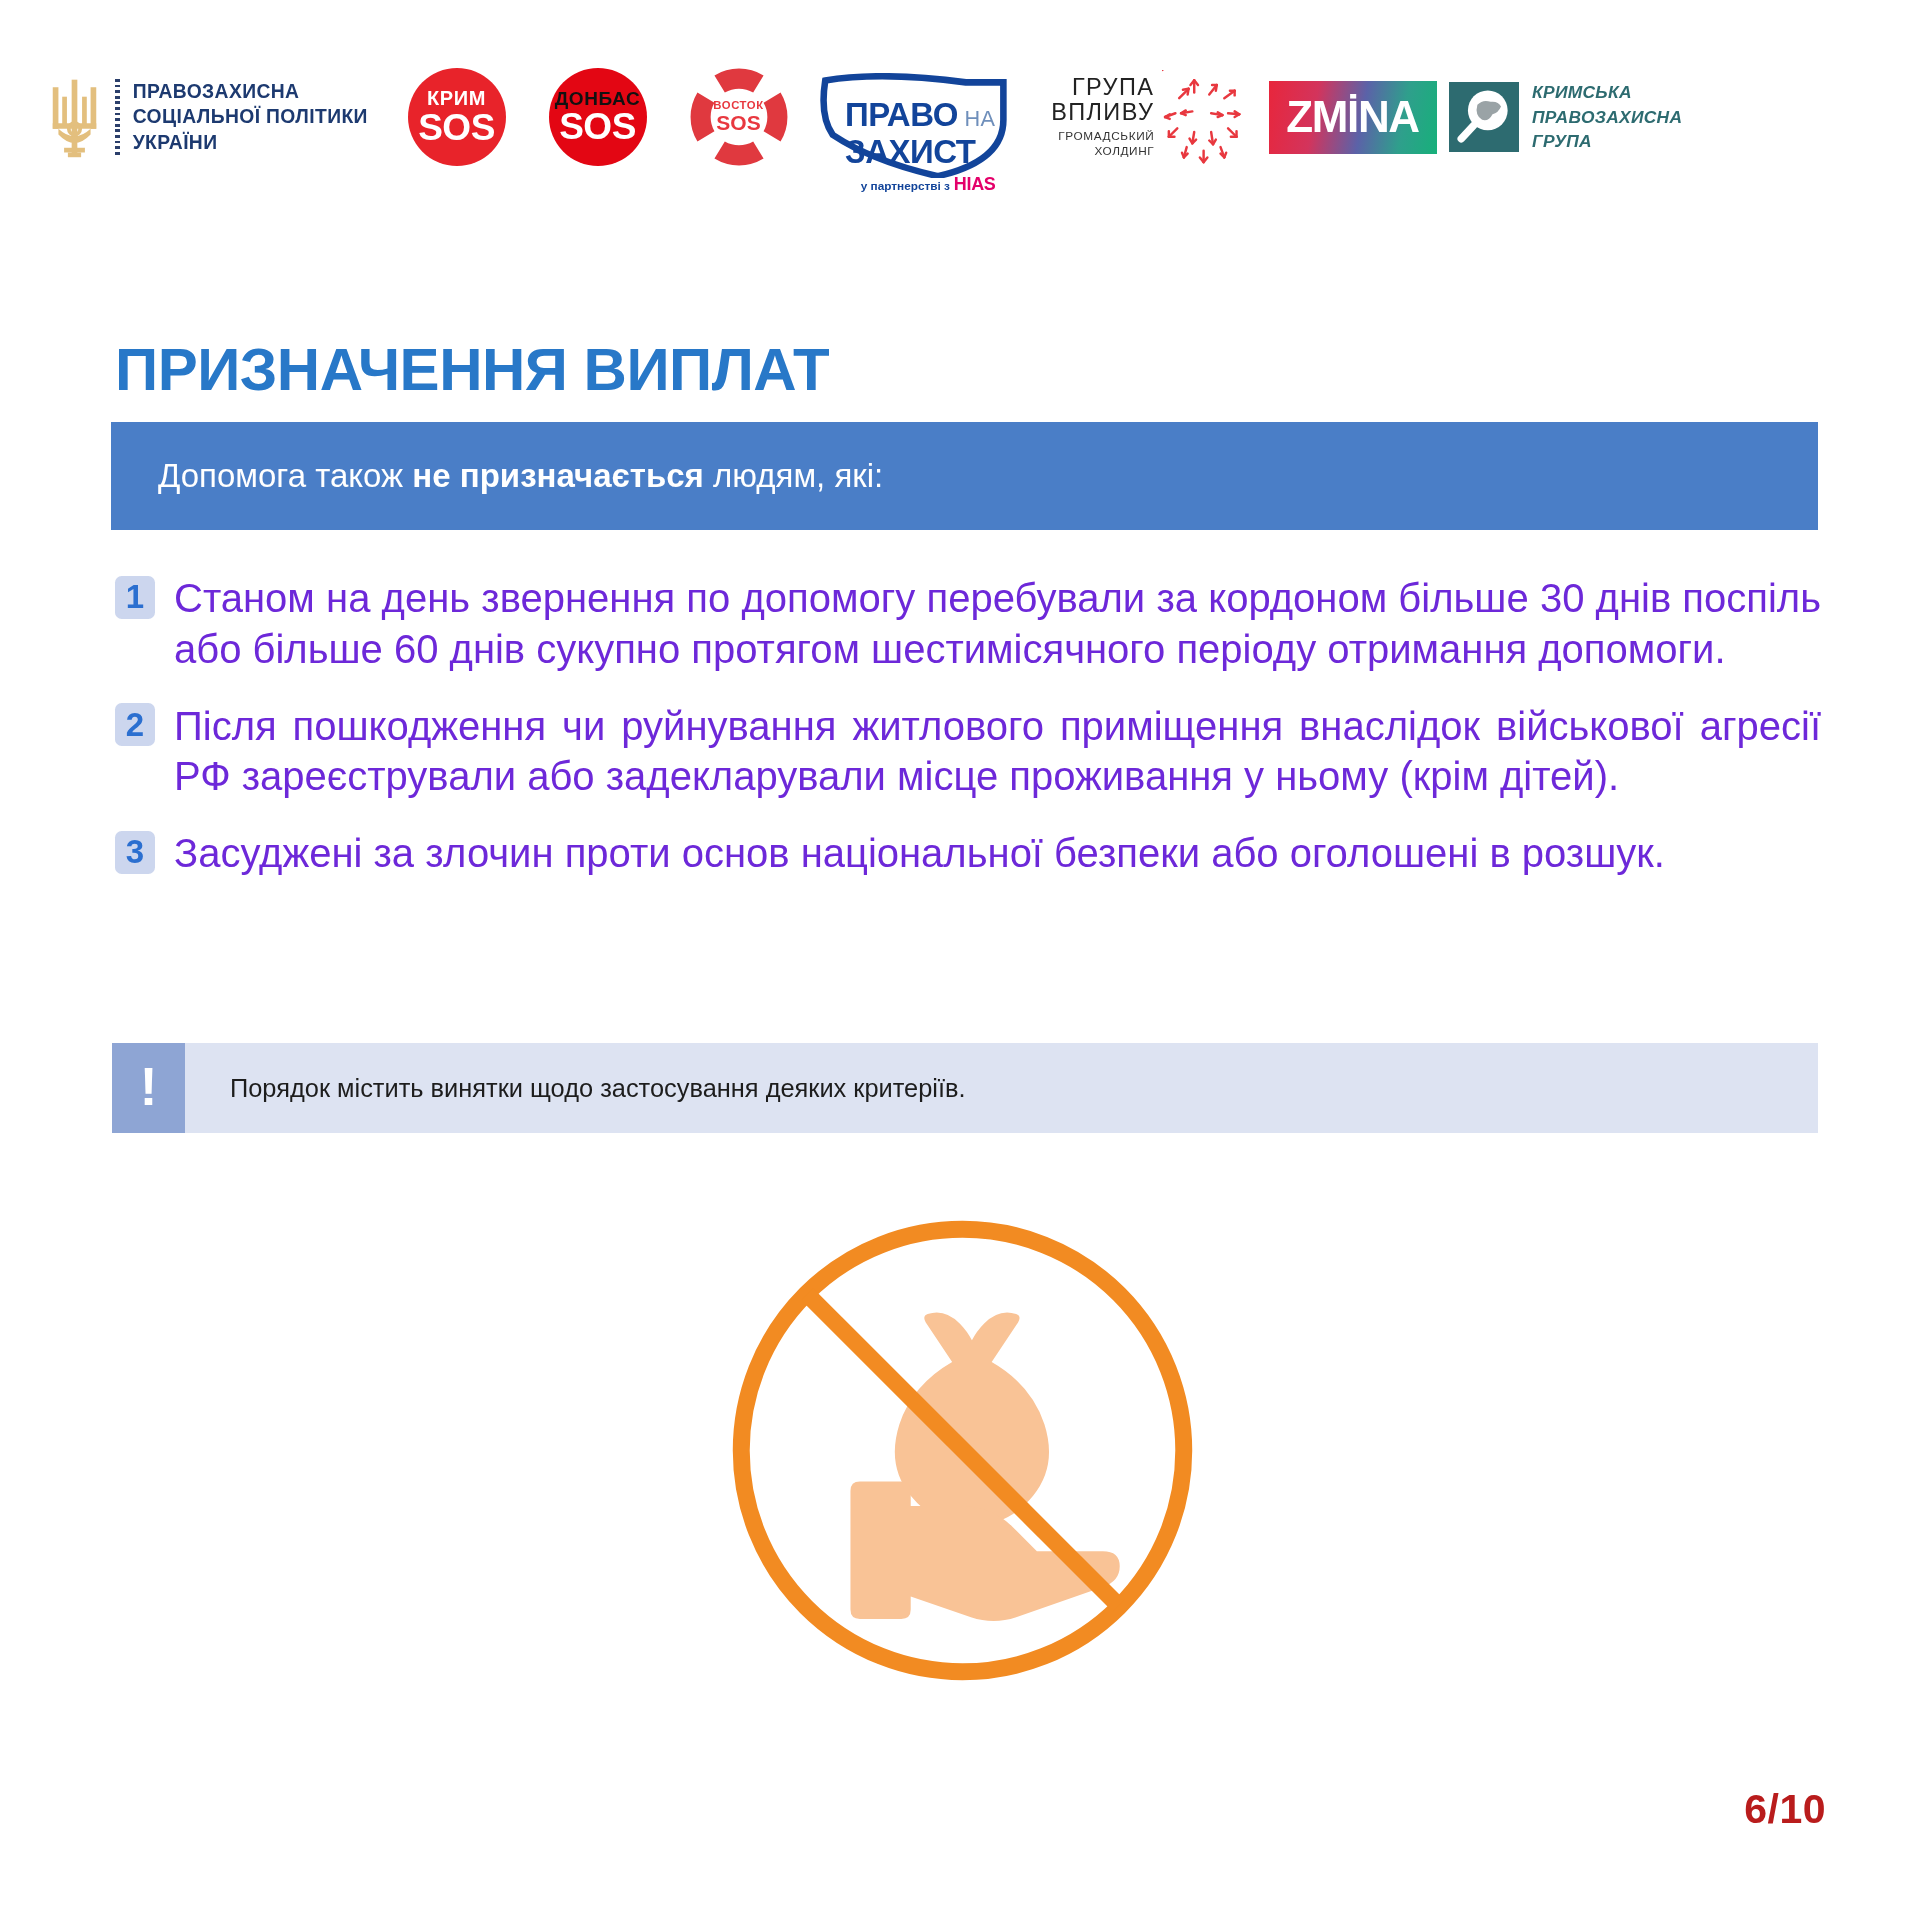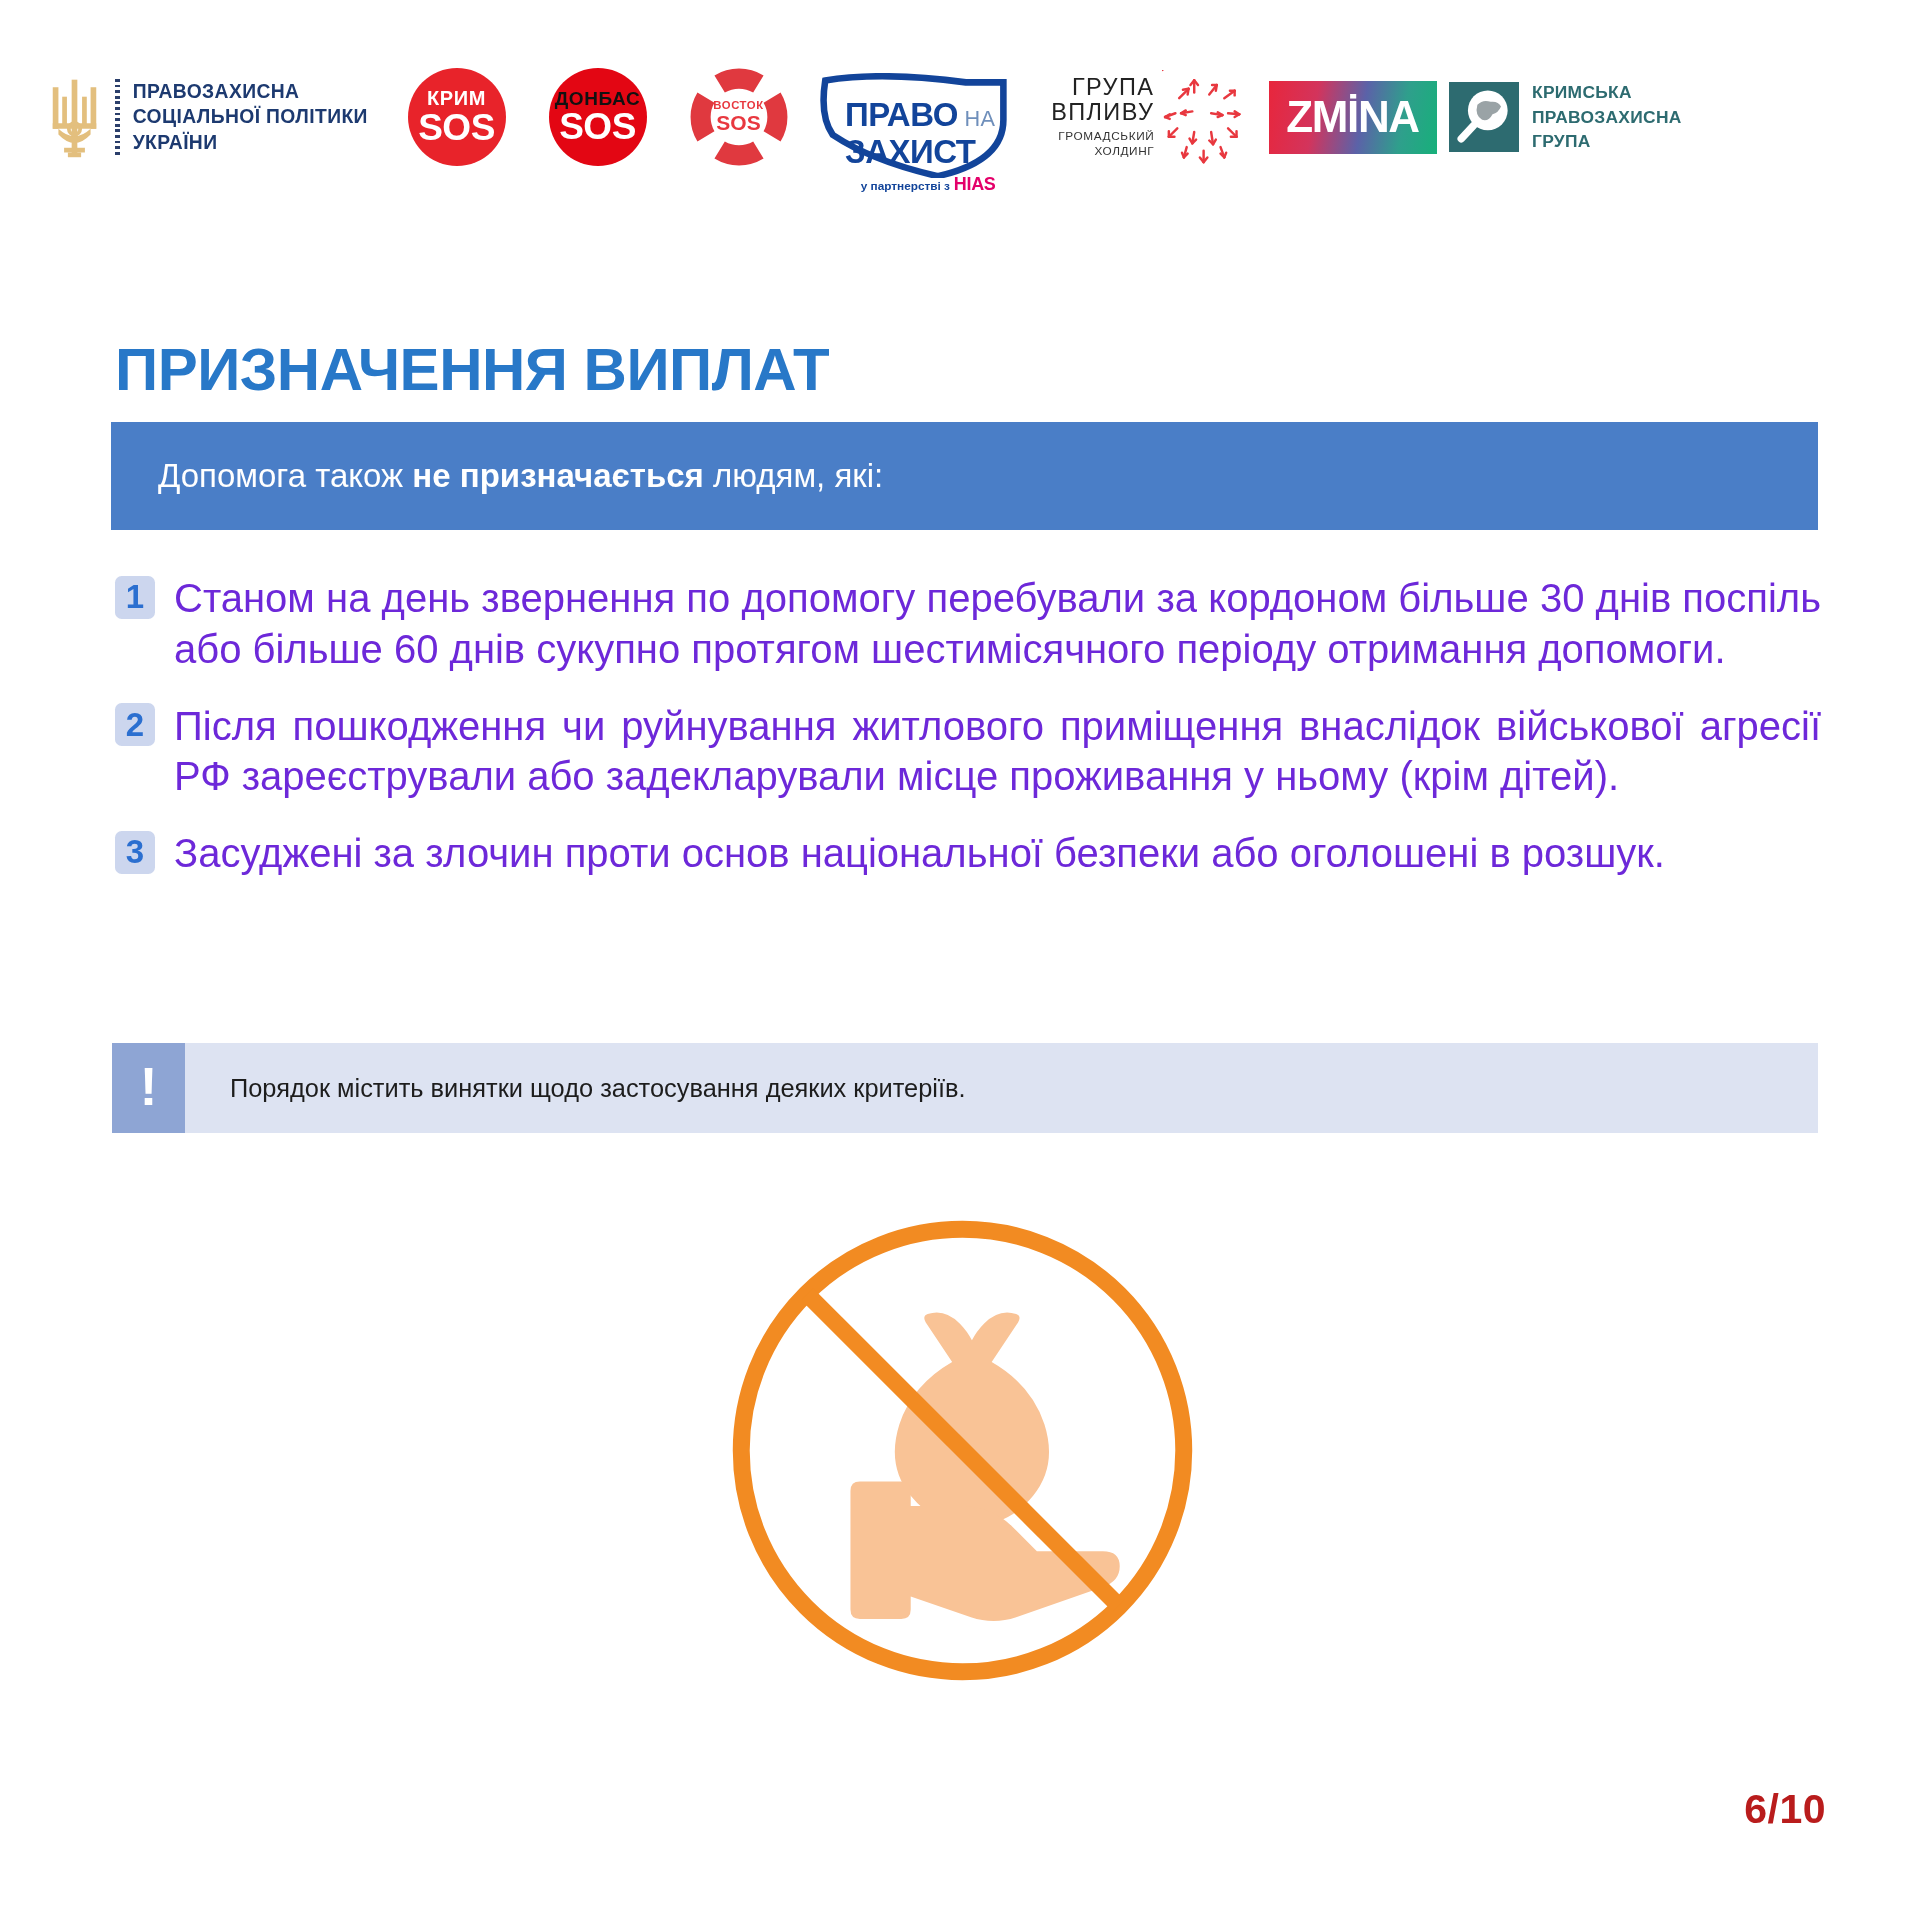--- a/index.html
+++ b/index.html
@@ -154,21 +154,21 @@
 
   
   .krymska { width: 311px; gap: 13px; }
   .krym-badge {
     width: 70px; height: 70px; background: #2d6b70;
     display:flex; align-items:center; justify-content:center;
     flex: 0 0 auto;
   }
   .krym-text {
     font-size: 17.4px; font-weight: bold; line-height: 1.42;
-    color: #2d6b70; letter-spacing: 0.3px; white-space: nowrap;
+    color: #2d6b70; letter-spacing: 0.3px; white-space: nowrap; font-style: italic;
   }
 
   
   .page-title {
     position: absolute;
     left: 115px;
     top: 295px;
     font-size: 60px;
     font-weight: bold;
     color: #2878c8;

